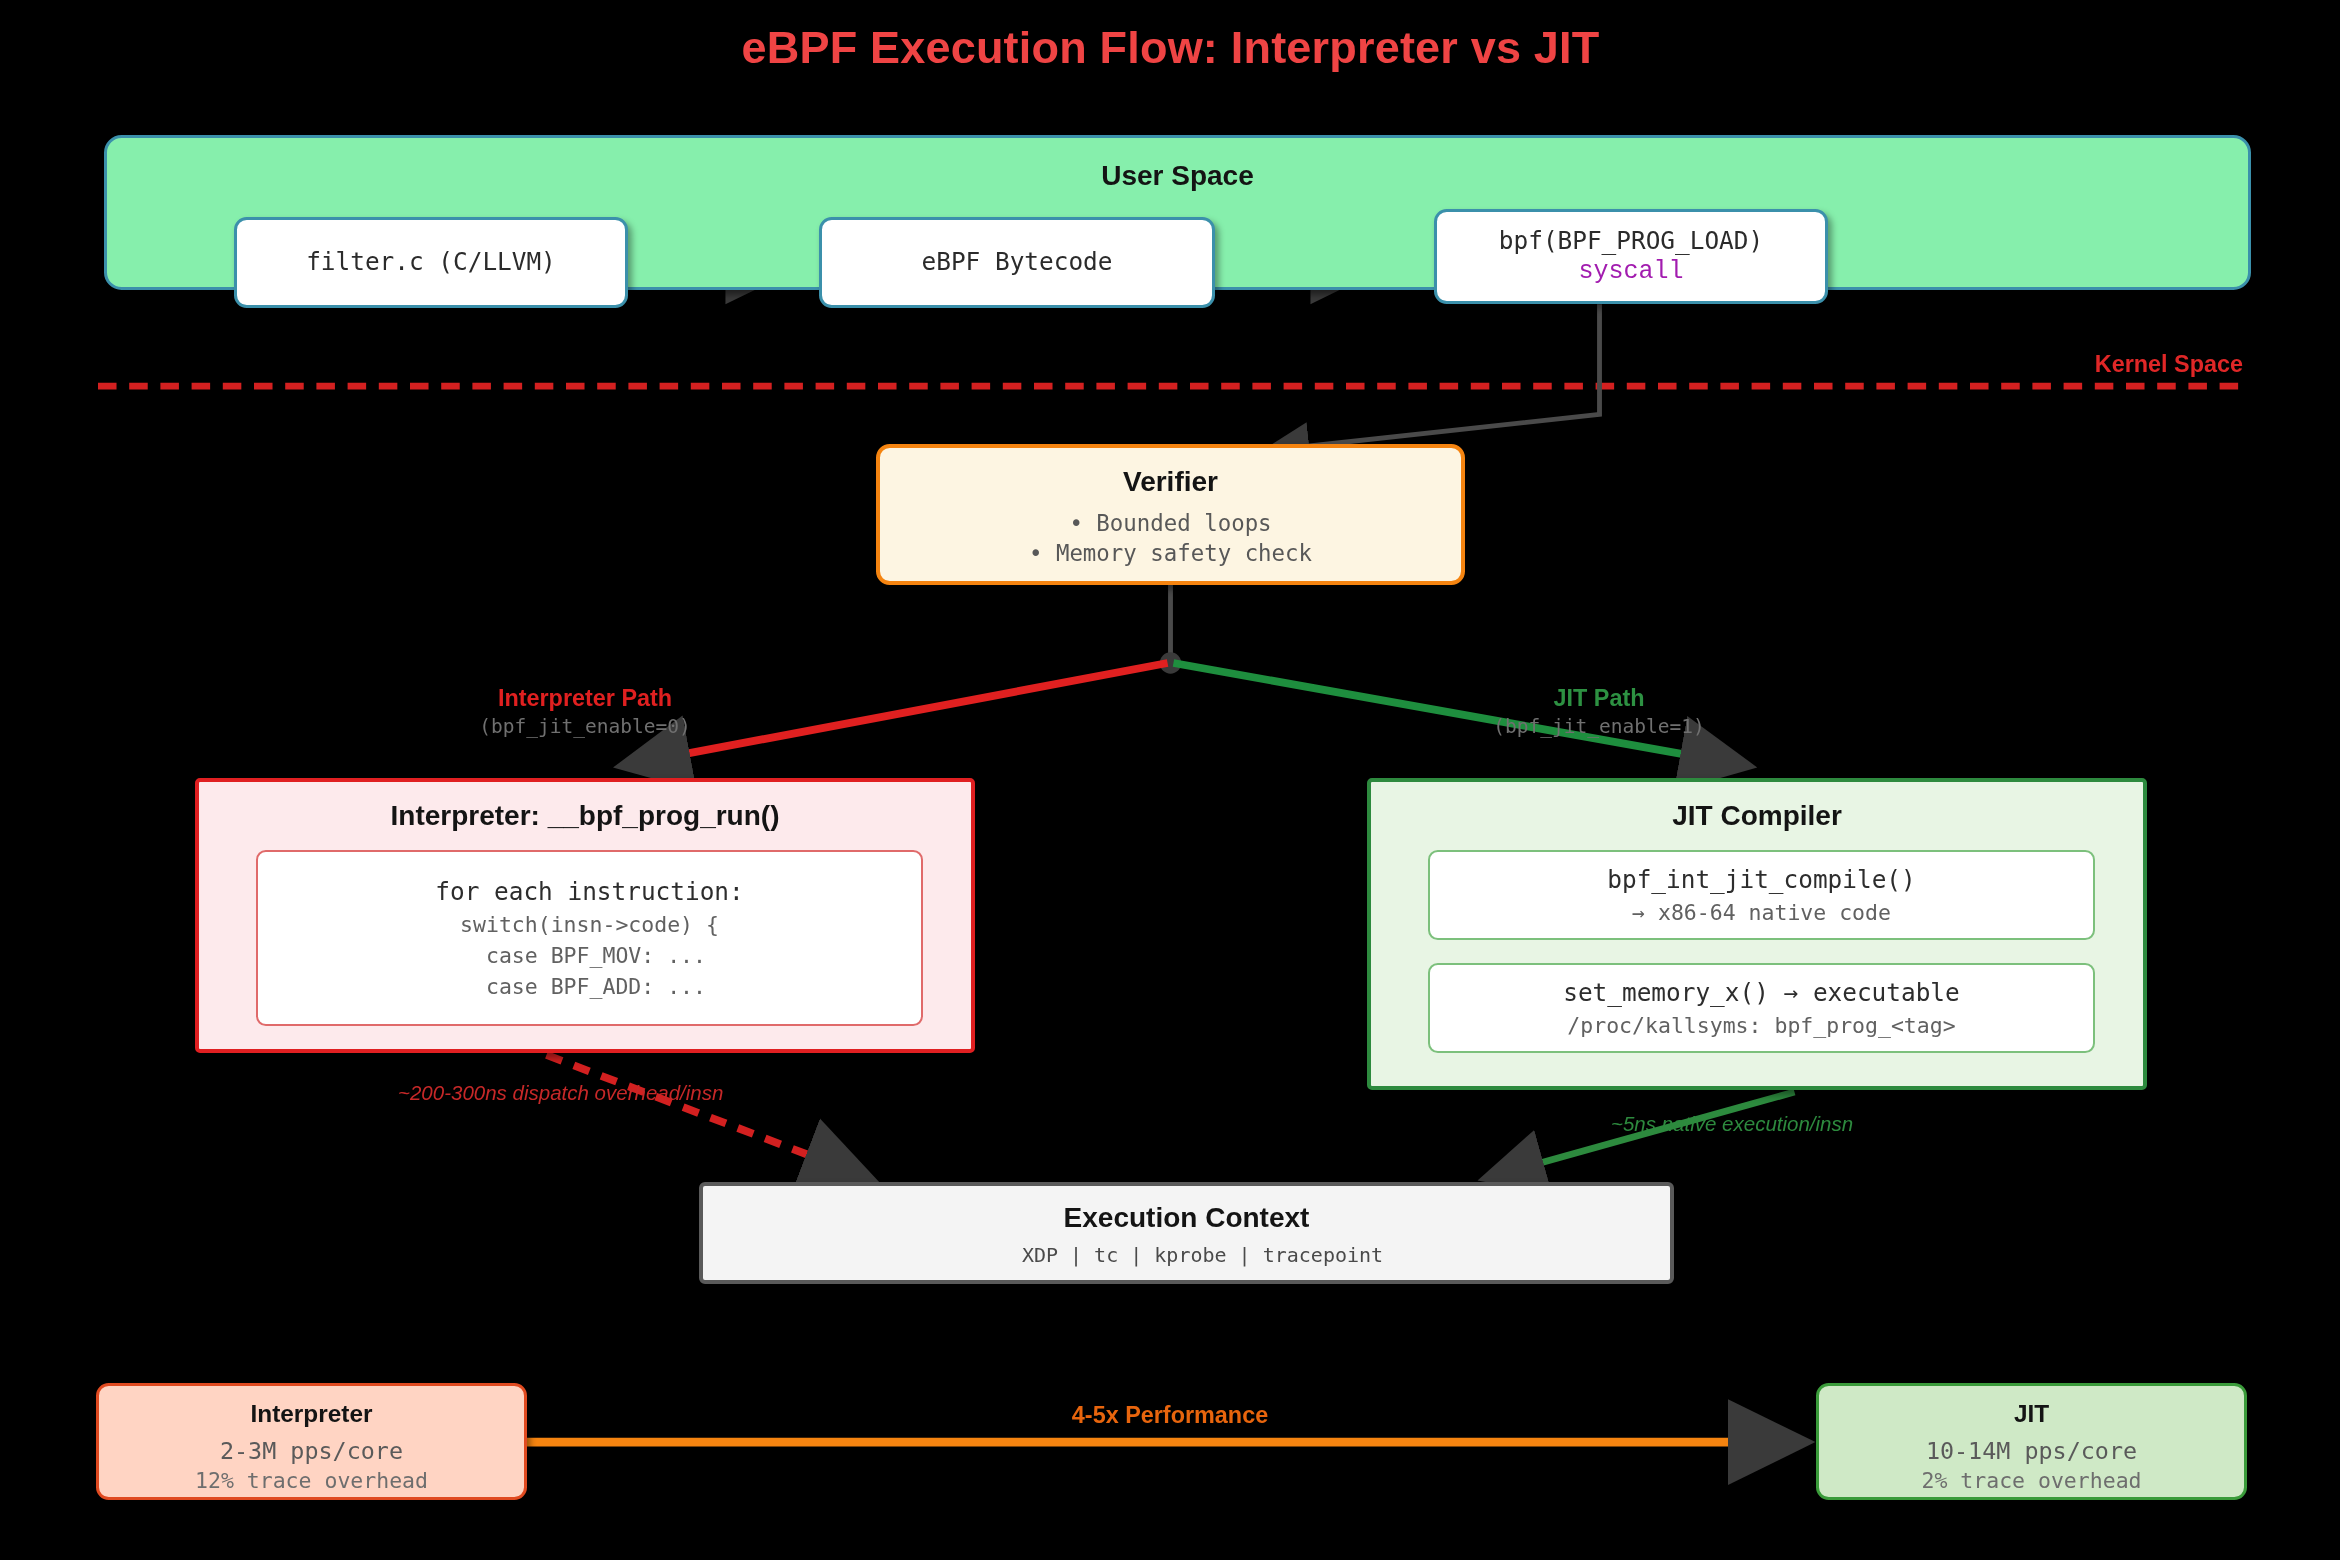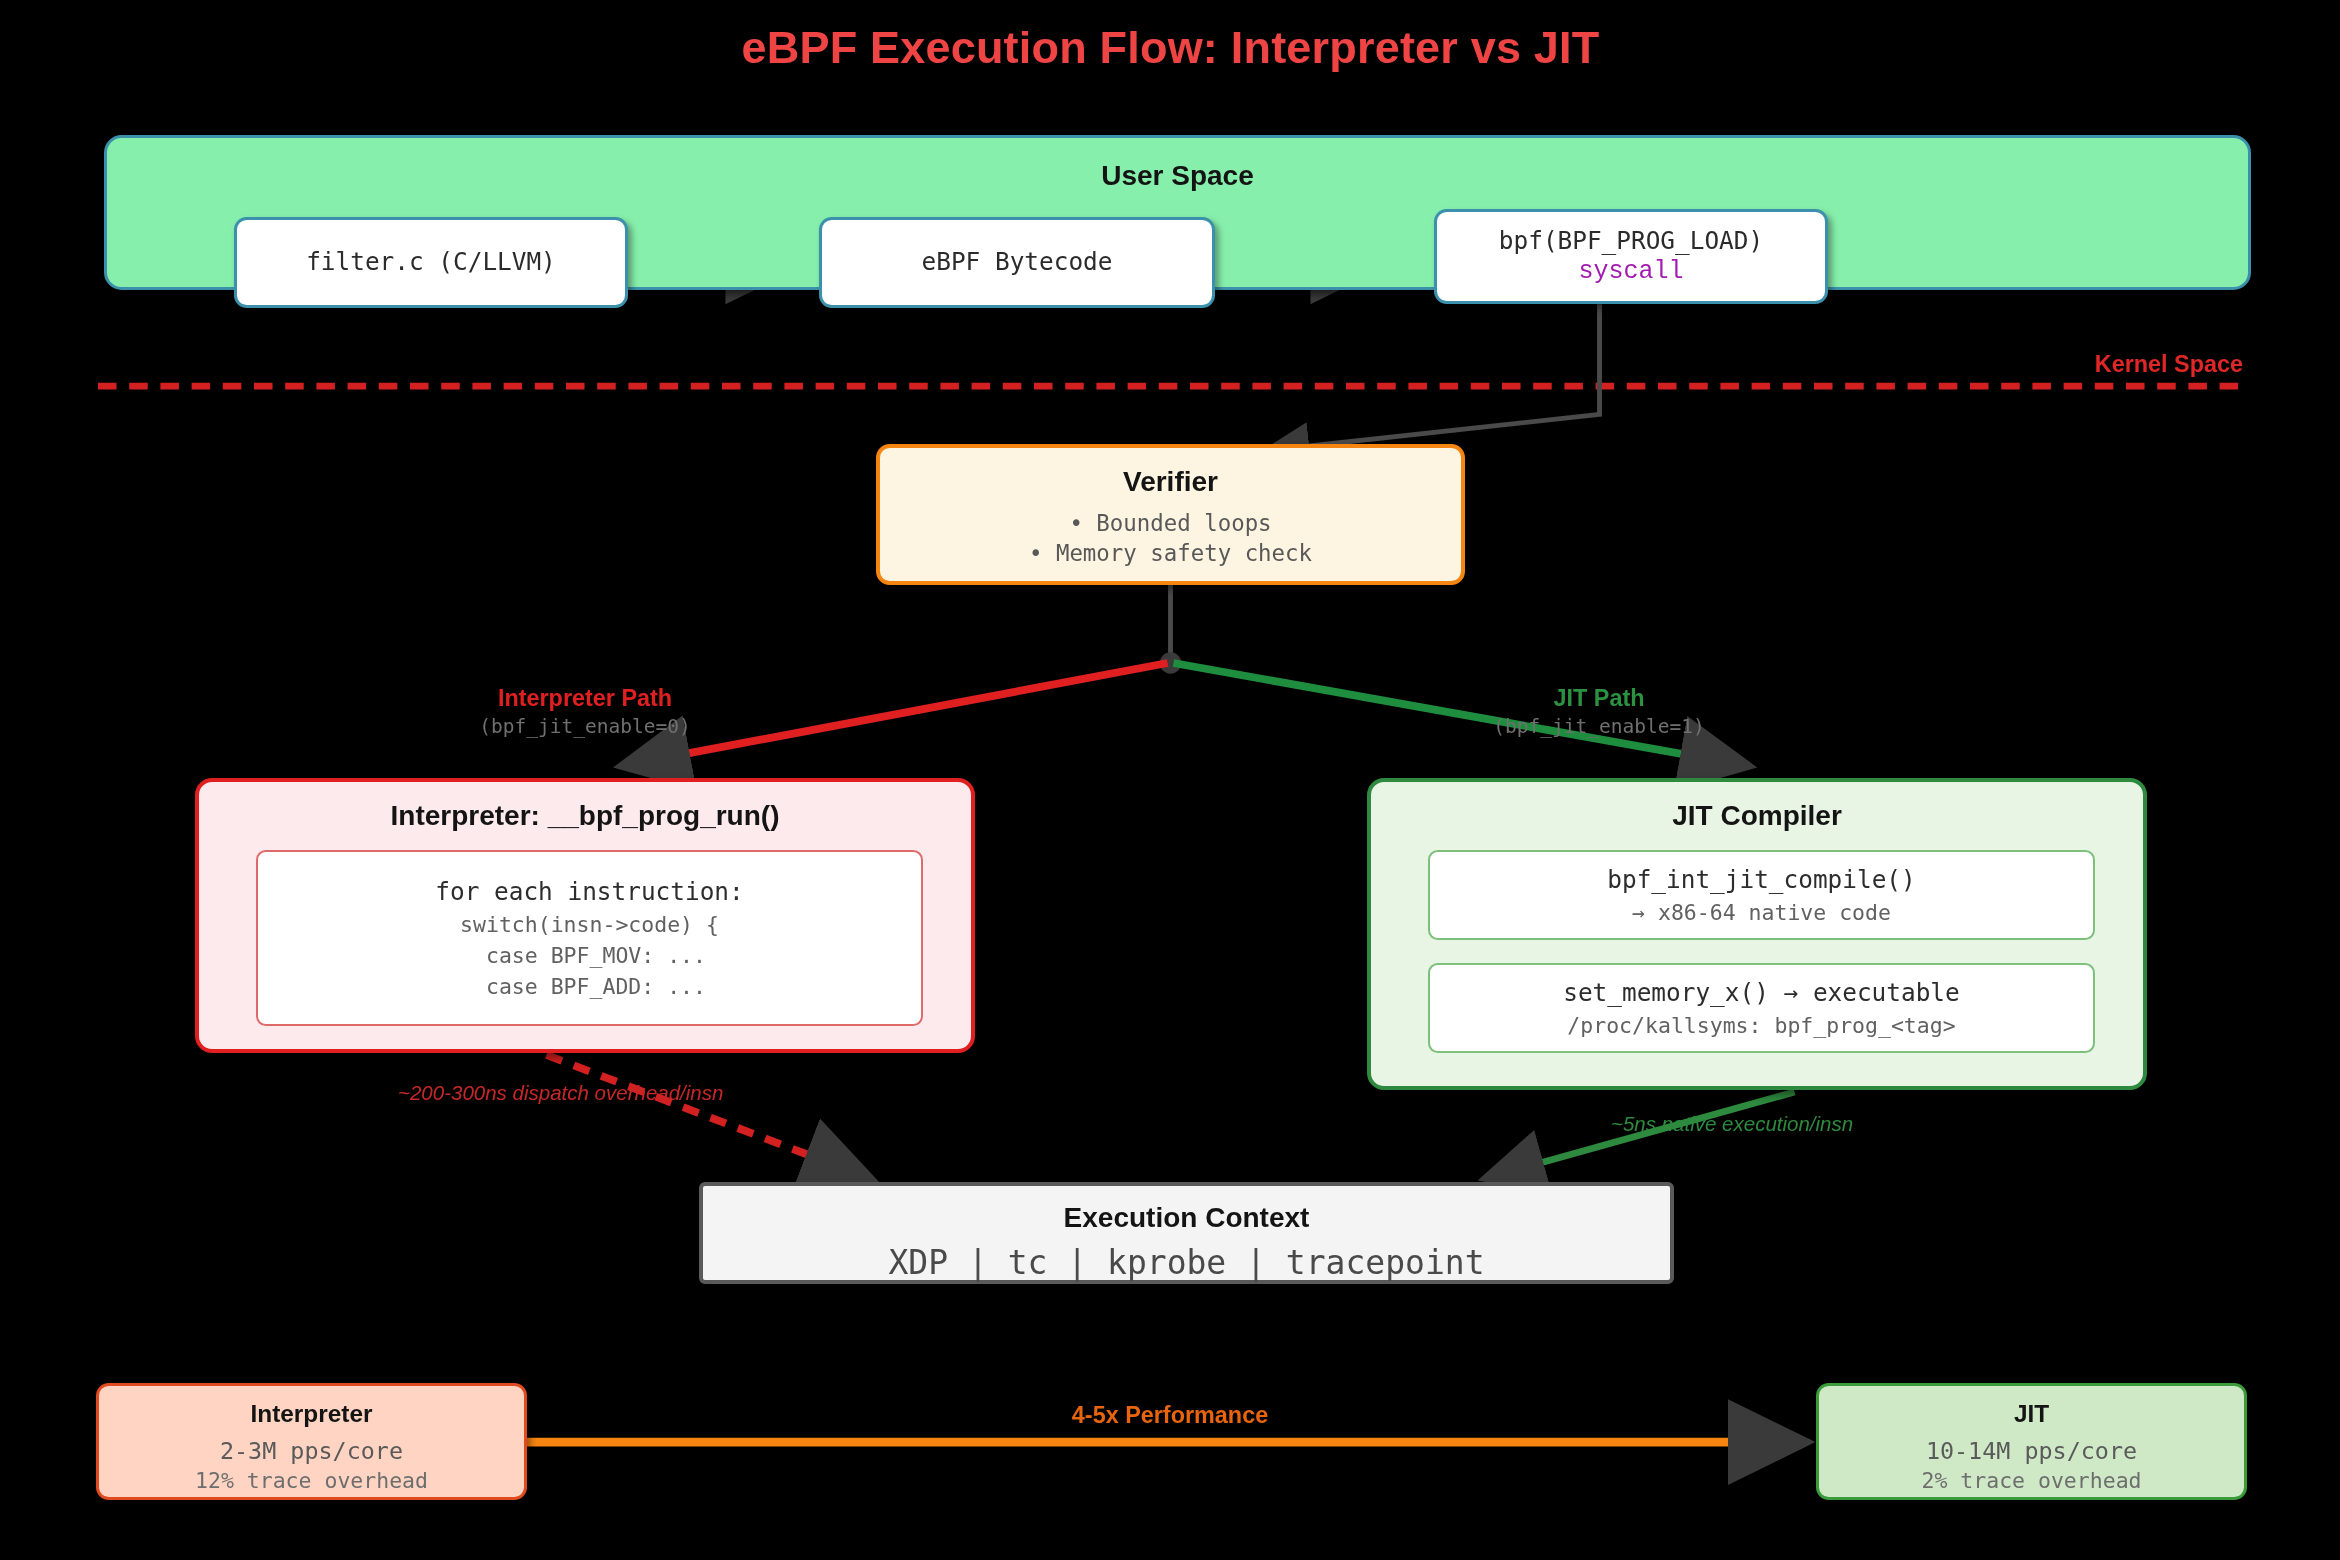--- a/index.html
+++ b/index.html
@@ -39,21 +39,21 @@
             font-family:"DejaVu Sans Mono",monospace;font-size:22.4px;color:#585858;line-height:1.35;}
 
   .pathlbl{position:absolute;text-align:center;}
   .pathlbl .pl1{font-size:23.4px;font-weight:bold;line-height:1.3;}
   .pathlbl .pl2{font-family:"DejaVu Sans Mono",monospace;font-size:19.5px;color:#707070;line-height:1.4;}
   .pl-interp{left:429px;top:683px;width:312px;}
   .pl-interp .pl1{color:#e02020;}
   .pl-jit{left:1443px;top:683px;width:312px;}
   .pl-jit .pl1{color:#2d9142;}
 
-  .bigbox{position:absolute;border-radius:17px;box-sizing:border-box;
+  .bigbox{position:absolute;border-radius:5px;box-sizing:border-box;
           box-shadow:3.9px 4.9px 7.8px rgba(0,0,0,.4);}
   .bigbox .bt{position:absolute;left:0;top:17.6px;width:100%;text-align:center;
           font-size:28px;font-weight:bold;color:#141414;}
 
   .interp{left:195px;top:778px;width:780px;height:275px;background:#fdeaec;border:4.9px solid #e01f21;}
   .jitc{left:1367px;top:778px;width:780px;height:312px;background:#e8f5e4;border:4.9px solid #2d8a3e;}
 
   .inner{position:absolute;background:#ffffff;border-radius:9.8px;box-sizing:border-box;
          display:flex;flex-direction:column;align-items:center;justify-content:center;}
   .inner .c1{font-family:"DejaVu Sans Mono",monospace;font-size:24.4px;color:#2d2d2d;line-height:1.45;}
@@ -64,21 +64,21 @@
   .jit-in2{left:57px;top:181px;width:667px;height:90px;border:2.9px solid #7cc07c;}
 
   .edgelbl{position:absolute;font-style:italic;font-size:20.5px;font-weight:500;}
   .el-red{left:398px;top:1081px;color:#c62828;}
   .el-green{left:1611px;top:1112px;color:#2d8a3e;}
 
   .execctx{left:699px;top:1182px;width:975px;height:102px;background:#f4f4f4;
            border:4.9px solid #5a5a5a;border-radius:6px;}
   .execctx .bt{top:15.6px;}
   .execctx .eb{position:absolute;left:0;top:57px;width:100%;text-align:center;
-           font-family:"DejaVu Sans Mono",monospace;font-size:33px;color:#4a4a4a;}
+           font-family:"DejaVu Sans Mono",monospace;font-size:20px;color:#4a4a4a;padding-left:16px;}
 
   .perfbox{position:absolute;border-radius:12.7px;box-sizing:border-box;
            box-shadow:2.9px 3.9px 5.9px rgba(0,0,0,.4);}
   .perfbox .pt{position:absolute;left:0;top:13.7px;width:100%;text-align:center;
            font-size:24.4px;font-weight:bold;color:#141414;}
   .perfbox .p1{position:absolute;left:0;top:51px;width:100%;text-align:center;
            font-family:"DejaVu Sans Mono",monospace;font-size:23.4px;color:#5a5a5a;}
   .perfbox .p2{position:absolute;left:0;top:82px;width:100%;text-align:center;
            font-family:"DejaVu Sans Mono",monospace;font-size:21.5px;color:#6e6e6e;}
   .perf-left{left:96px;top:1383px;width:431px;height:117px;background:#ffd4c3;border:3.9px solid #e04a20;}

